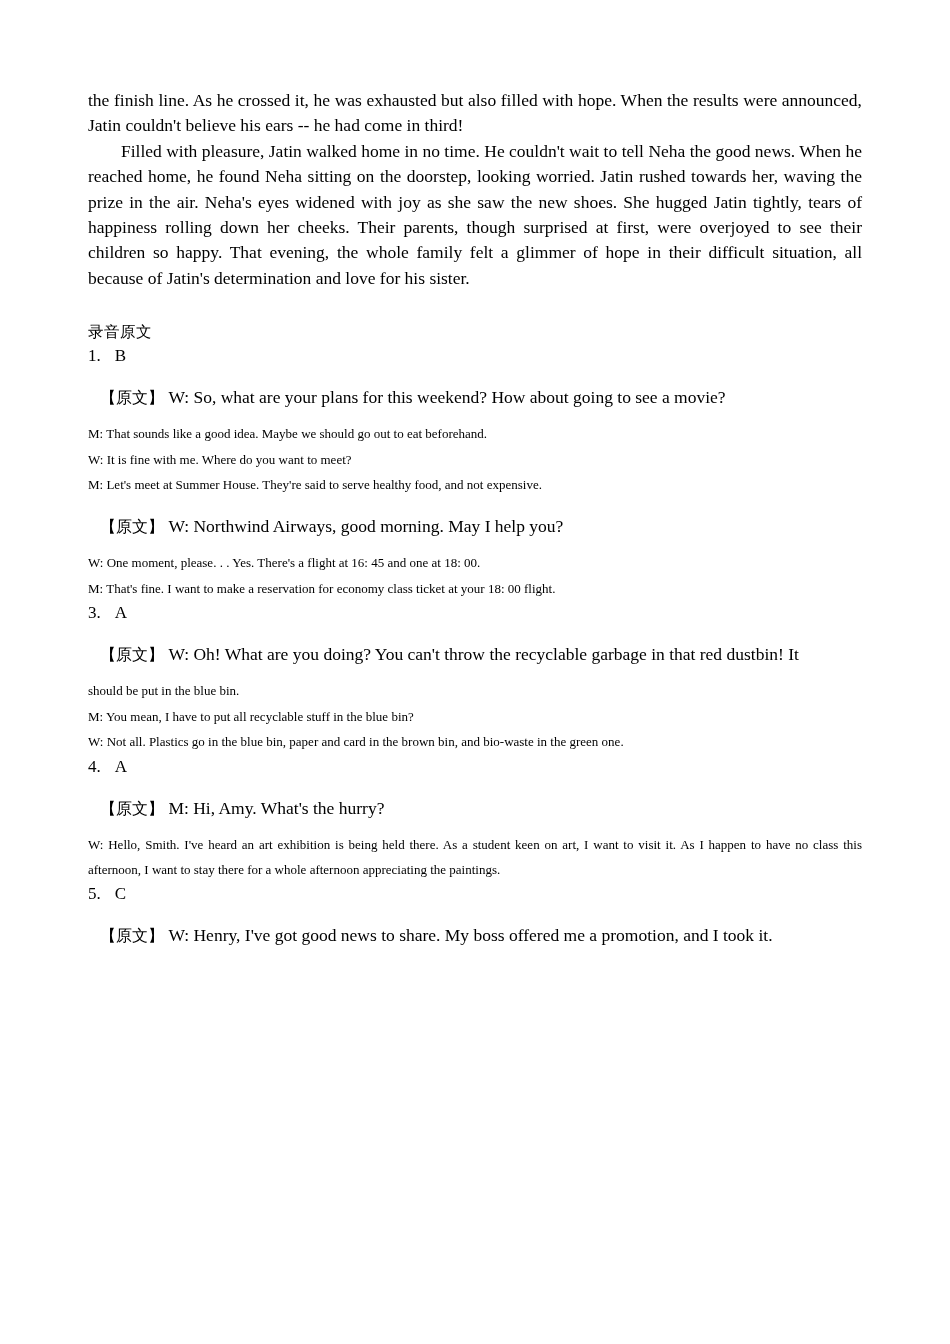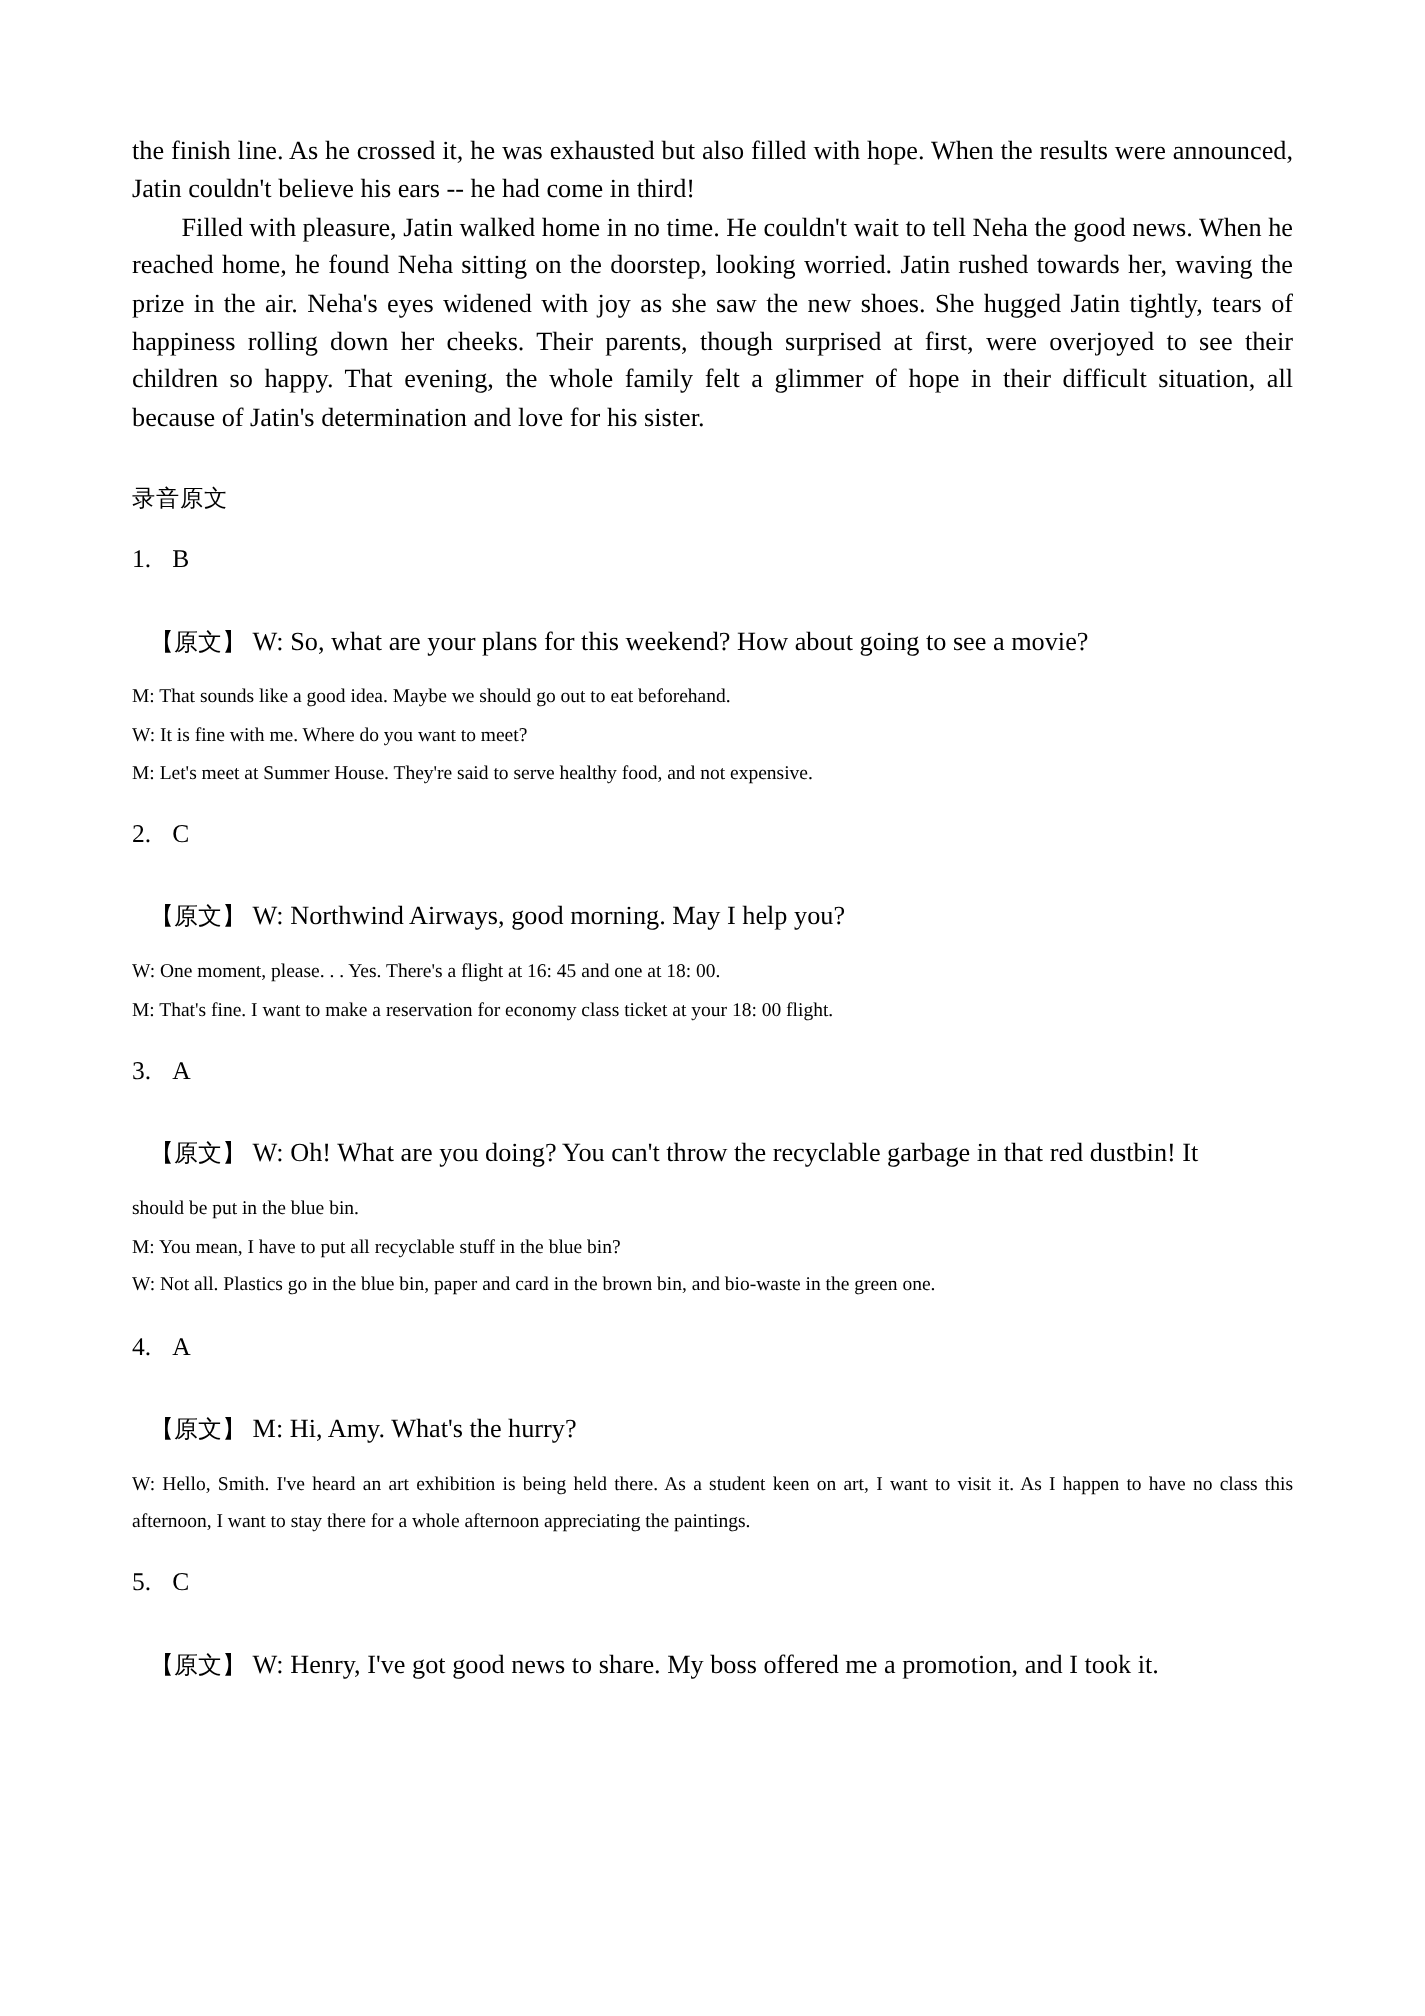--- a/index.html
+++ b/index.html
@@ -42,34 +42,33 @@
     font-family: Liberation Mono, monospace;
     font-size: 15.5px;
     font-weight: 400;
     line-height: 22px;
     margin-top: 31px;
     letter-spacing: 0.5px;
   }
   .qnum {
     font-size: 17px;
     line-height: 24px;
-    margin-top: 17px;
     margin-bottom: 12px;
   }
   .qnum .num {
     display: inline-block;
   }
   .qnum .ans {
     display: inline-block;
     margin-left: 14px;
   }
   .script-lead {
     font-size: 17.5px;
     line-height: 26px;
-    margin-top: 29px;
+    margin-top: 16px;
     margin-bottom: 10px;
     text-indent: 12px;
   }
   .cjk {
     font-family: "DejaVu Sans", sans-serif;
     font-size: 16px;
   }
   .lines {
     font-size: 13px;
     line-height: 25.4px;
@@ -100,23 +99,20 @@
         <span>W: So, what are your plans for this weekend? How about going to see a movie?</span>
       </p>
       <div class="lines">
         <span class="ln">M: That sounds like a good idea. Maybe we should go out to eat beforehand.</span>
         <span class="ln">W: It is fine with me. Where do you want to meet?</span>
         <span class="ln">M: Let's meet at Summer House. They're said to serve healthy food, and not expensive.</span>
       </div>
     </div>
 
     <div>
-      <p class="qnum">
-        <span class="num">2.</span><span class="ans">C</span>
-      </p>
       <p class="script-lead">
         <span class="cjk">【原文】</span>
         <span>W: Northwind Airways, good morning. May I help you?</span>
       </p>
       <div class="lines">
         <span class="ln">W: One moment, please. . . Yes. There's a flight at 16: 45 and one at 18: 00.</span>
         <span class="ln">M: That's fine. I want to make a reservation for economy class ticket at your 18: 00 flight.</span>
       </div>
     </div>
 

